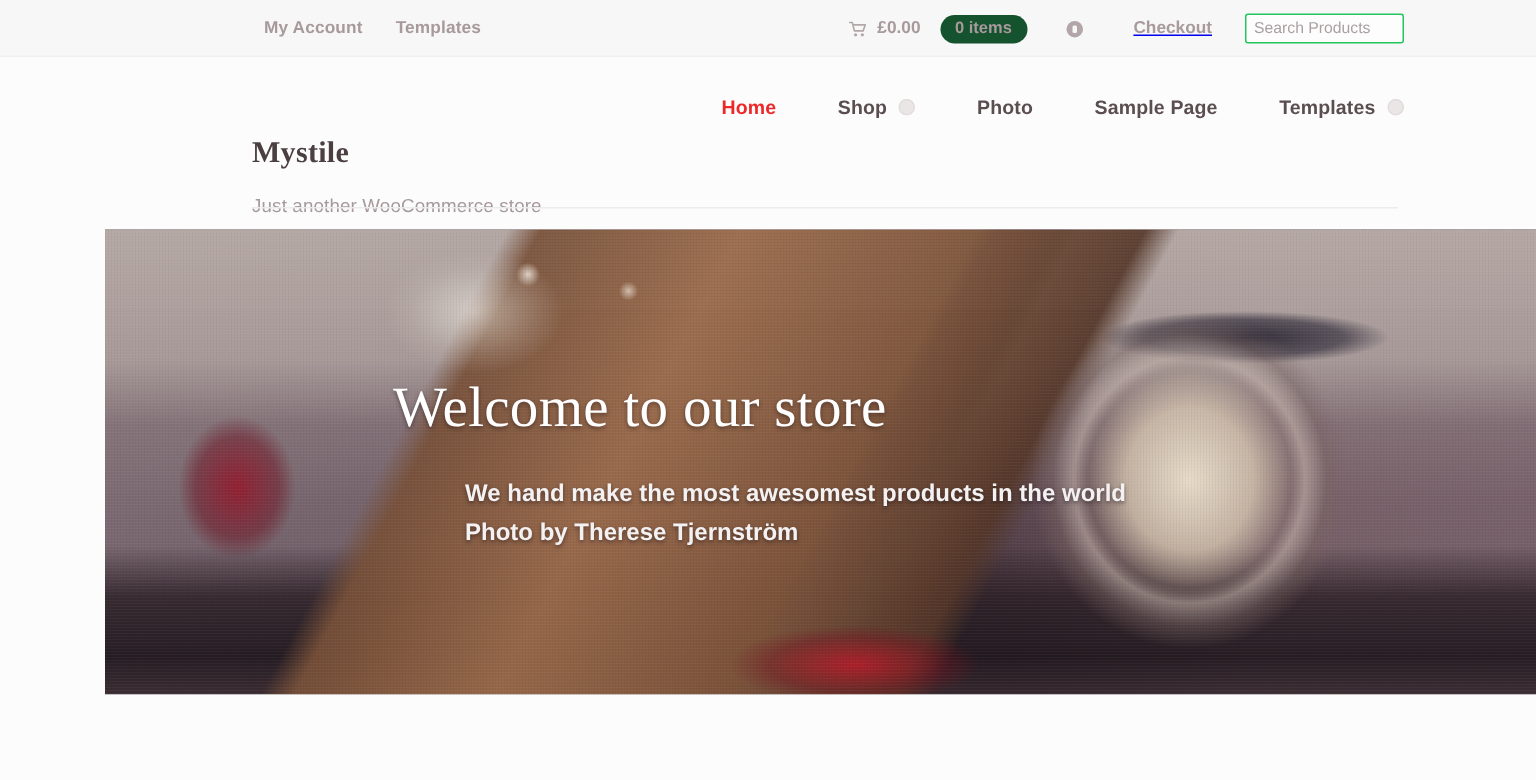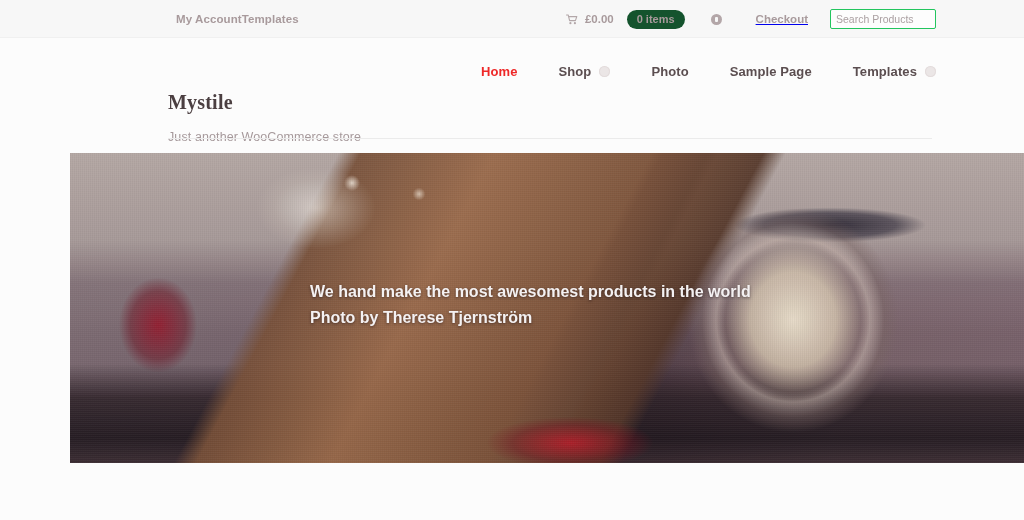--- a/index.html
+++ b/index.html
@@ -23,20 +23,21 @@
   .topbar-inner {
     width: 1024px; height: 38px;
     position: relative;
   }
   .top-nav {
     position: absolute;
     left: 176px; top: 0;
     height: 38px;
     display: flex;
     align-items: center;
+    gap: 22px;
   }
   .top-nav a {
     font-size: 11.5px;
     font-weight: bold;
     color: #a89a9c;
     text-decoration: none;
     letter-spacing: .1px;
   }
   .top-right {
     position: absolute;
@@ -346,18 +347,19 @@
 
   <div class="header-rule"></div>
 </header>
 
 <div class="hero-wrap">
   <div class="hero">
     <div class="hero-photo"></div>
     <div class="hero-dither"></div>
 
     <div class="hero-content">
+      <div class="hero-title">Welcome to our store</div>
       <div class="hero-sub">We hand make the most awesomest products in the world</div>
       <div class="hero-credit">Photo by Therese Tjernström</div>
     </div>
   </div>
   <div class="page-bottom"></div>
 </div>
 
 </body></html>

